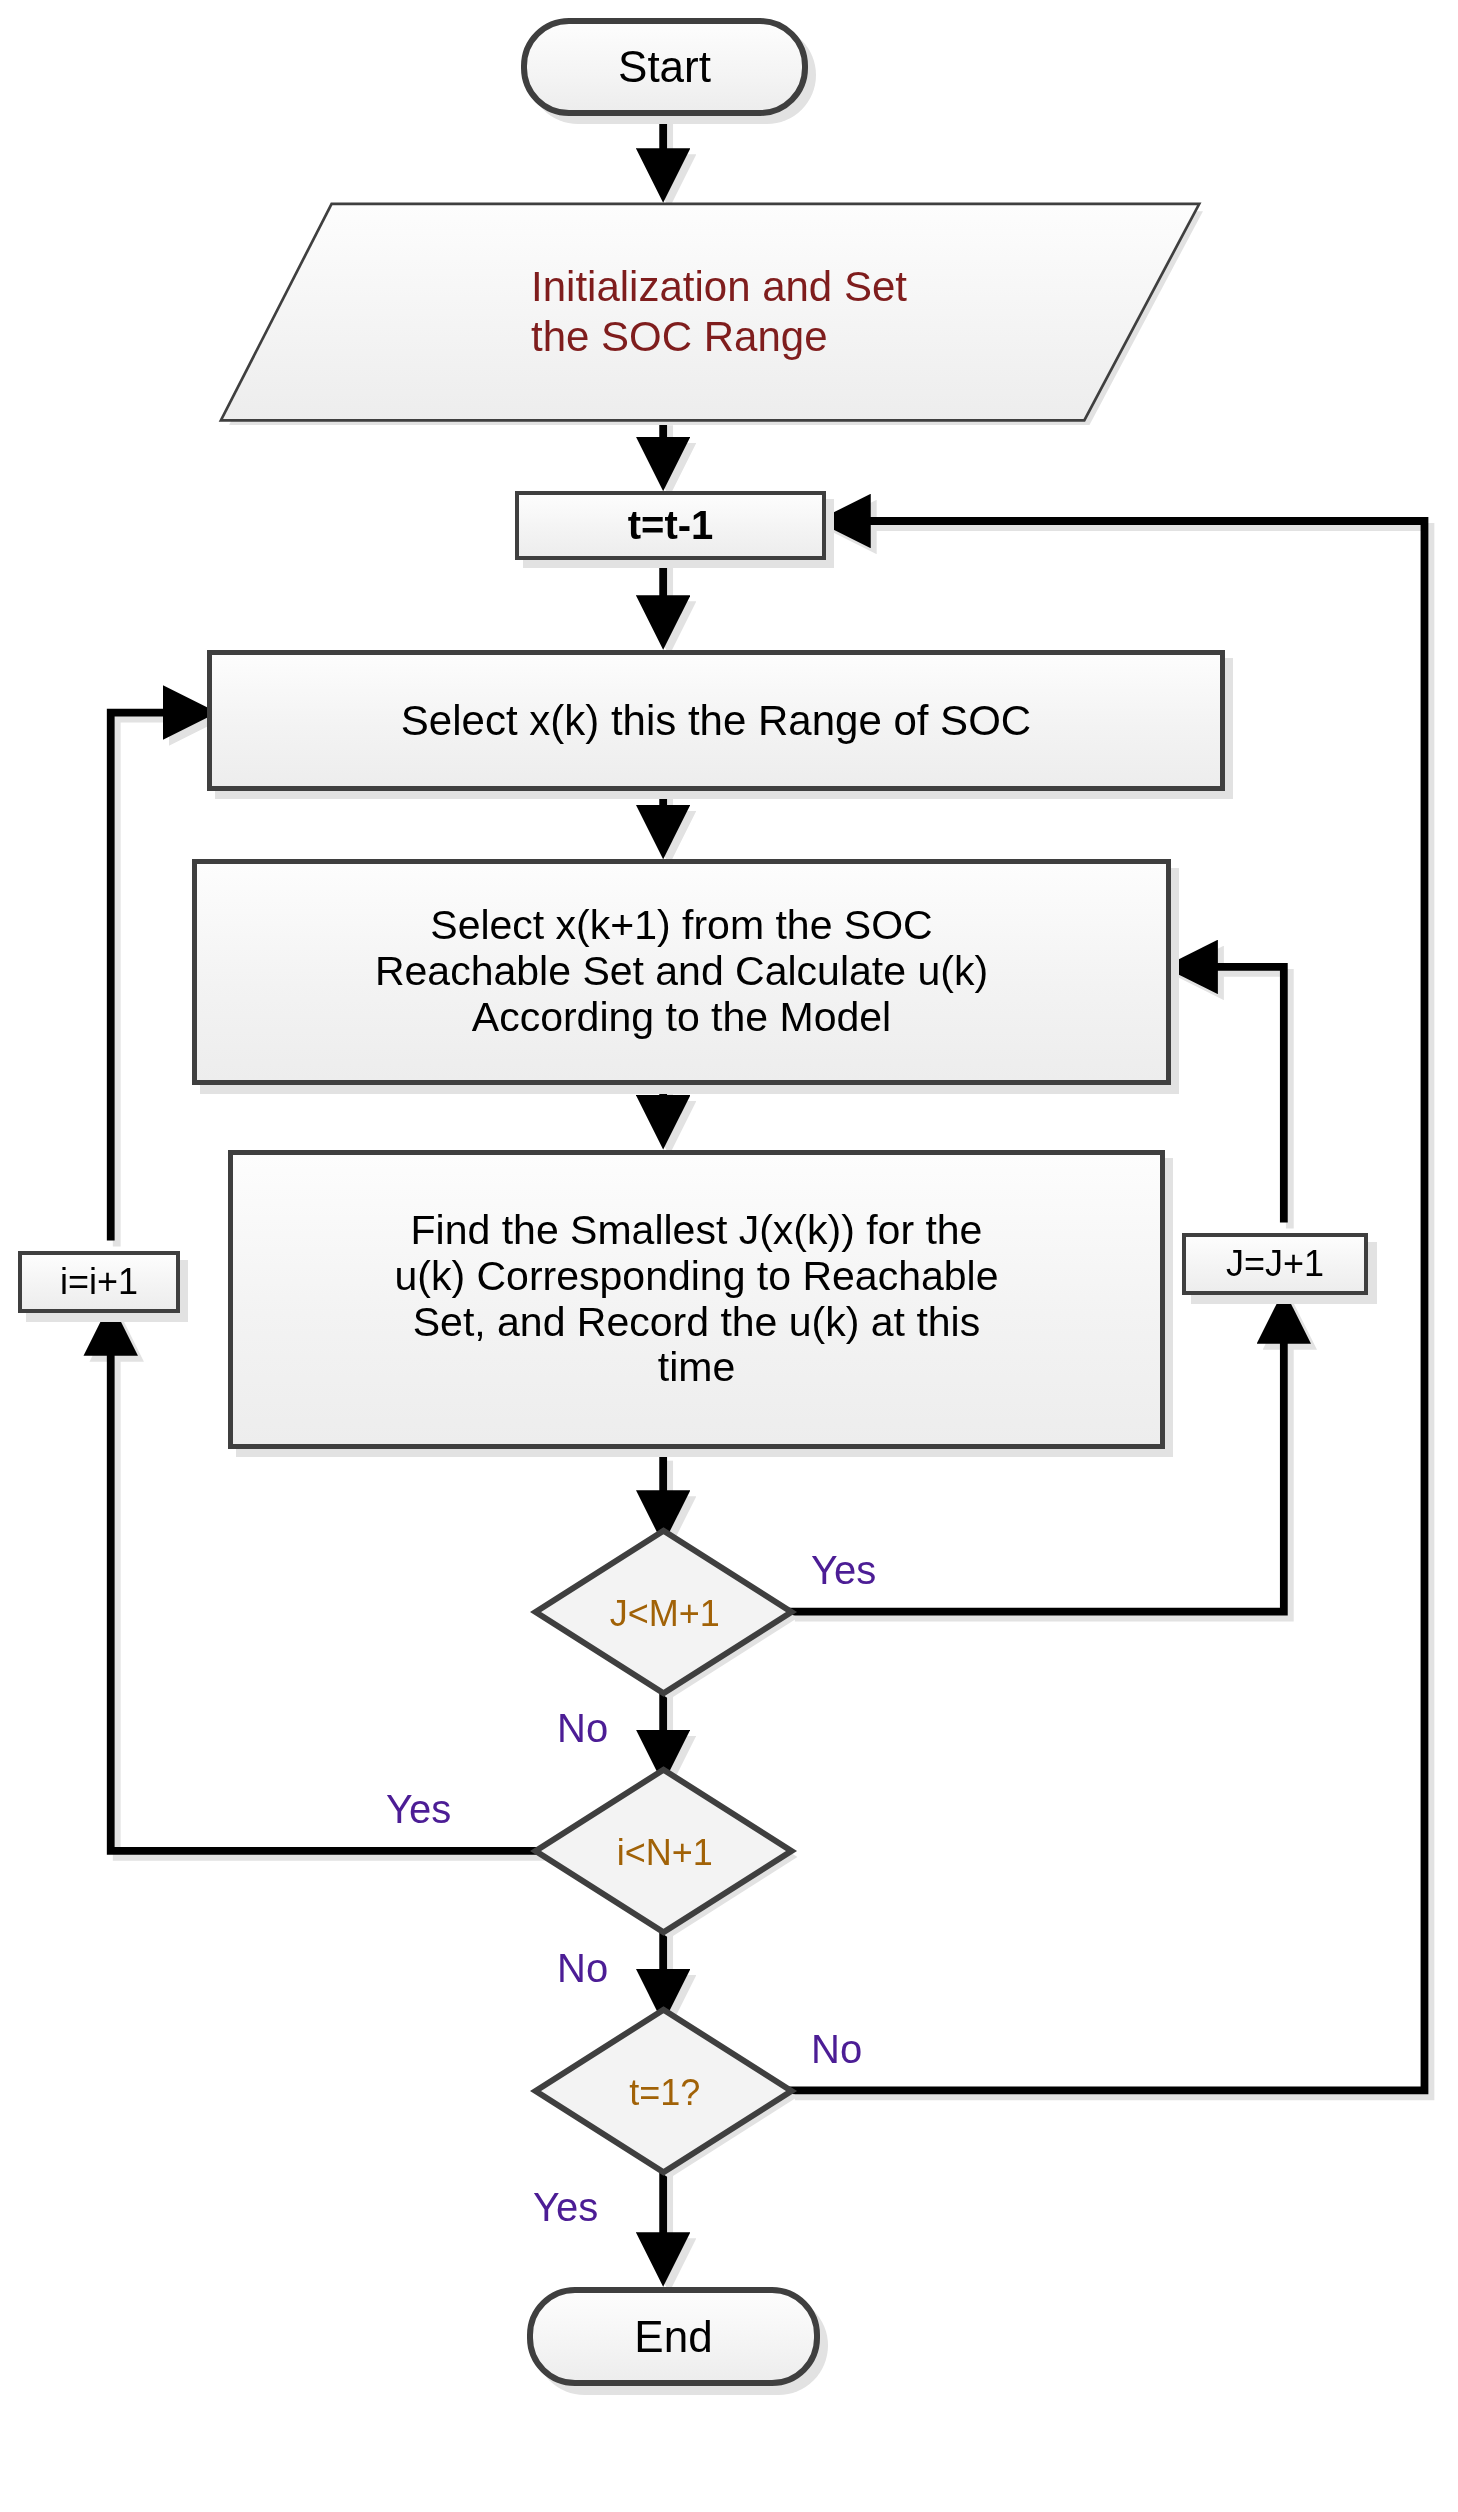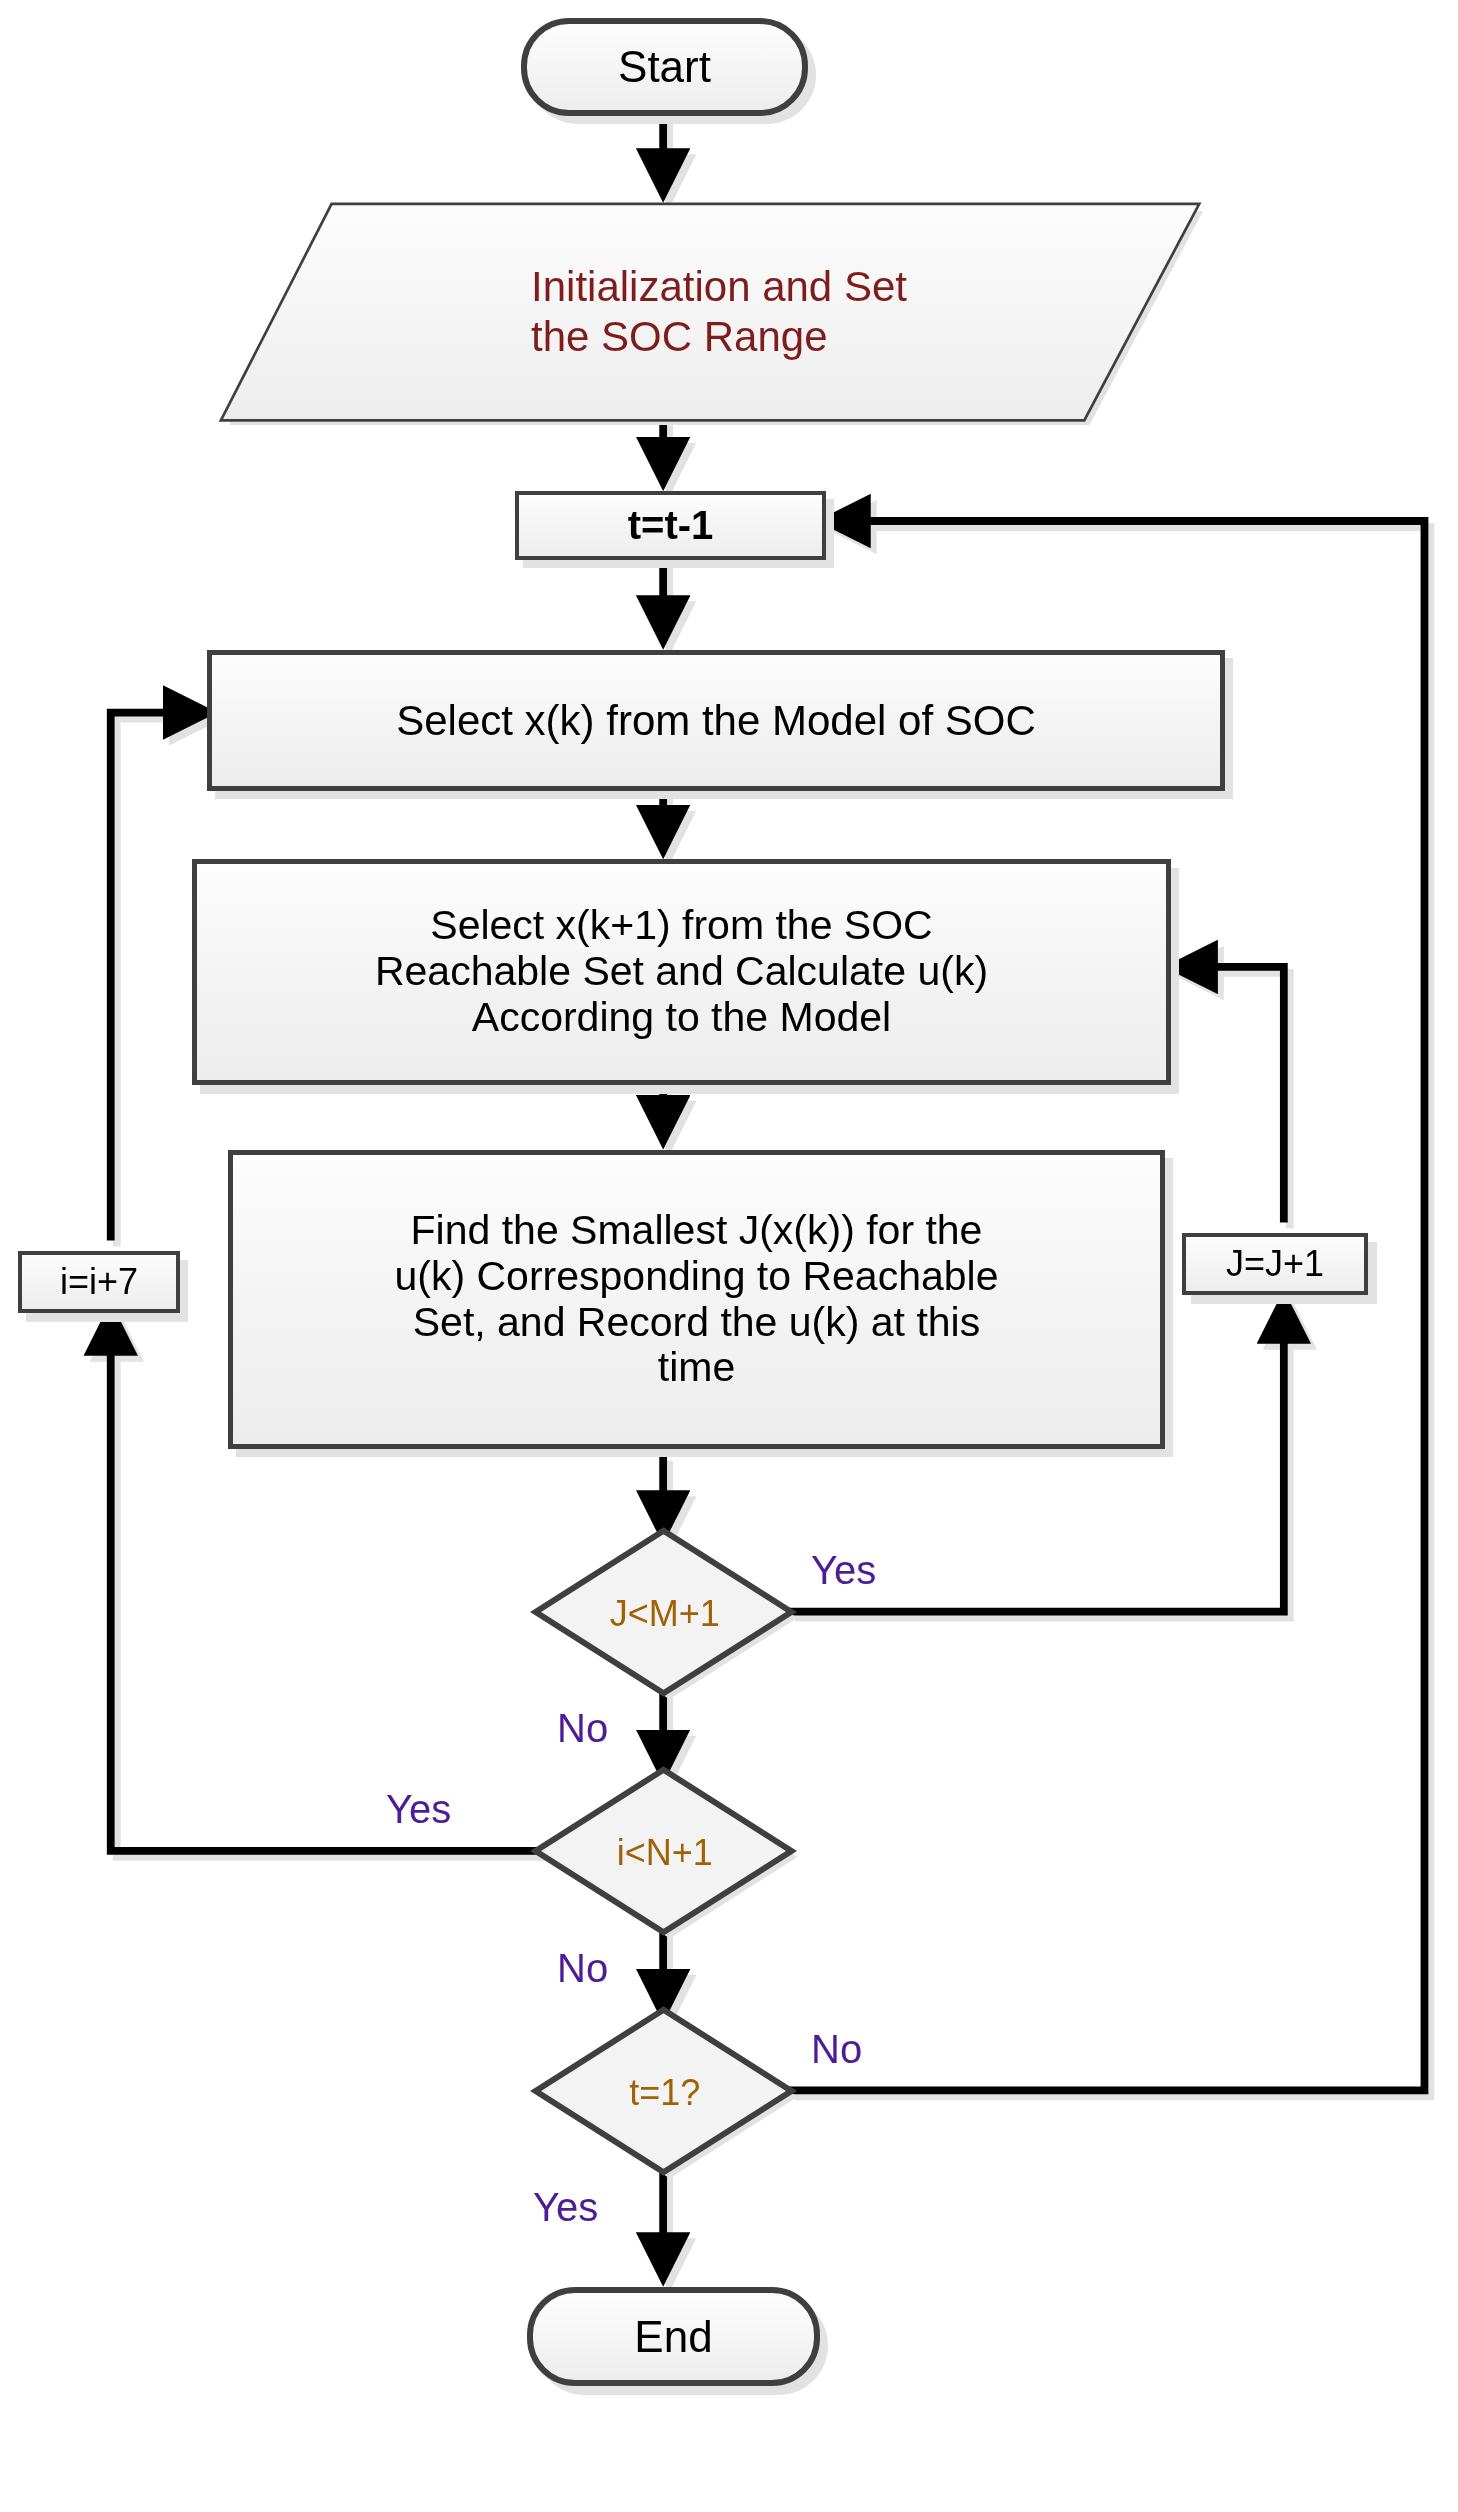--- a/index.html
+++ b/index.html
@@ -113,41 +113,41 @@
 the SOC Range</span>
   </div>
 
   <div class="shadow" style="left:523px;top:499px;width:311px;height:69px;"></div>
   <div class="node small-rect" style="left:515px;top:491px;width:311px;height:69px;">
     <span class="lbl" style="font-size:40px;font-weight:bold;">t=t-1</span>
   </div>
 
   <div class="shadow" style="left:215px;top:658px;width:1018px;height:141px;"></div>
   <div class="node rect" style="left:207px;top:650px;width:1018px;height:141px;">
-    <span class="lbl" style="font-size:42px;">Select x(k) from the Model of SOC</span>
+    <span class="lbl" style="font-size:42px;">Select x(k) this the Range of SOC</span>
   </div>
 
   <div class="shadow" style="left:200px;top:868px;width:979px;height:226px;"></div>
   <div class="node rect" style="left:192px;top:859px;width:979px;height:226px;">
     <span class="lbl" style="font-size:41px;">Select x(k+1) from the SOC
 Reachable Set and Calculate u(k)
 According to the Model</span>
   </div>
 
   <div class="shadow" style="left:236px;top:1158px;width:937px;height:299px;"></div>
   <div class="node rect" style="left:228px;top:1150px;width:937px;height:299px;">
     <span class="lbl" style="font-size:41px;">Find the Smallest J(x(k)) for the
 u(k) Corresponding to Reachable
 Set, and Record the u(k) at this
 time</span>
   </div>
 
   <div class="shadow" style="left:26px;top:1260px;width:162px;height:62px;"></div>
   <div class="node small-rect" style="left:18px;top:1251px;width:162px;height:62px;">
-    <span class="lbl" style="font-size:36px;">i=i+7</span>
+    <span class="lbl" style="font-size:36px;">i=i+1</span>
   </div>
 
   <div class="shadow" style="left:1191px;top:1242px;width:186px;height:62px;"></div>
   <div class="node small-rect" style="left:1182px;top:1233px;width:186px;height:62px;">
     <span class="lbl" style="font-size:36px;">J=J+1</span>
   </div>
 
   <div class="diamond-wrap" style="left:532px;top:1528px;width:275px;height:180px;">
     <svg class="shape" width="275" height="180" viewBox="0 0 460 300">
       <polygon points="230,14 444,150 230,286 16,150" fill="#e2e2e2"></polygon>

